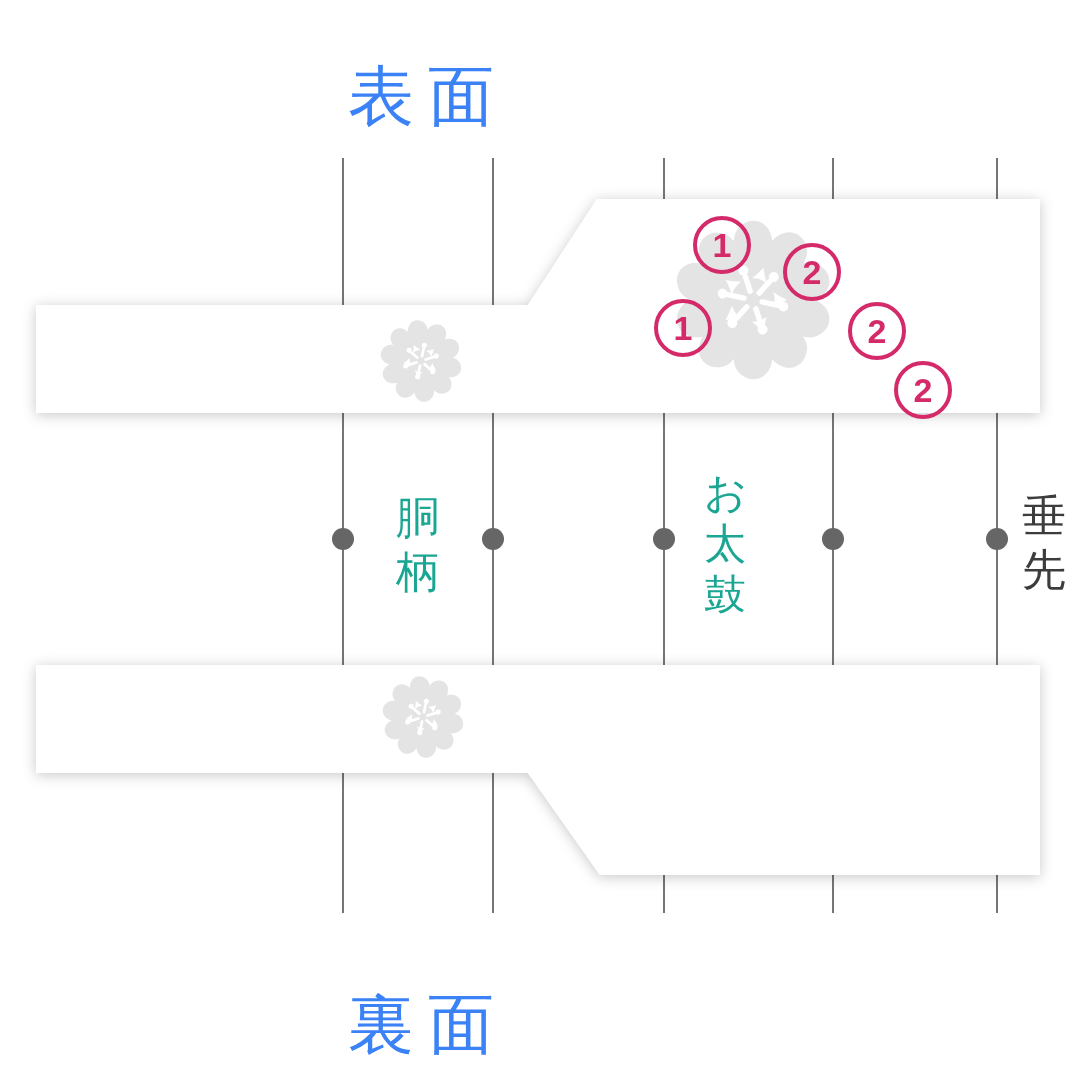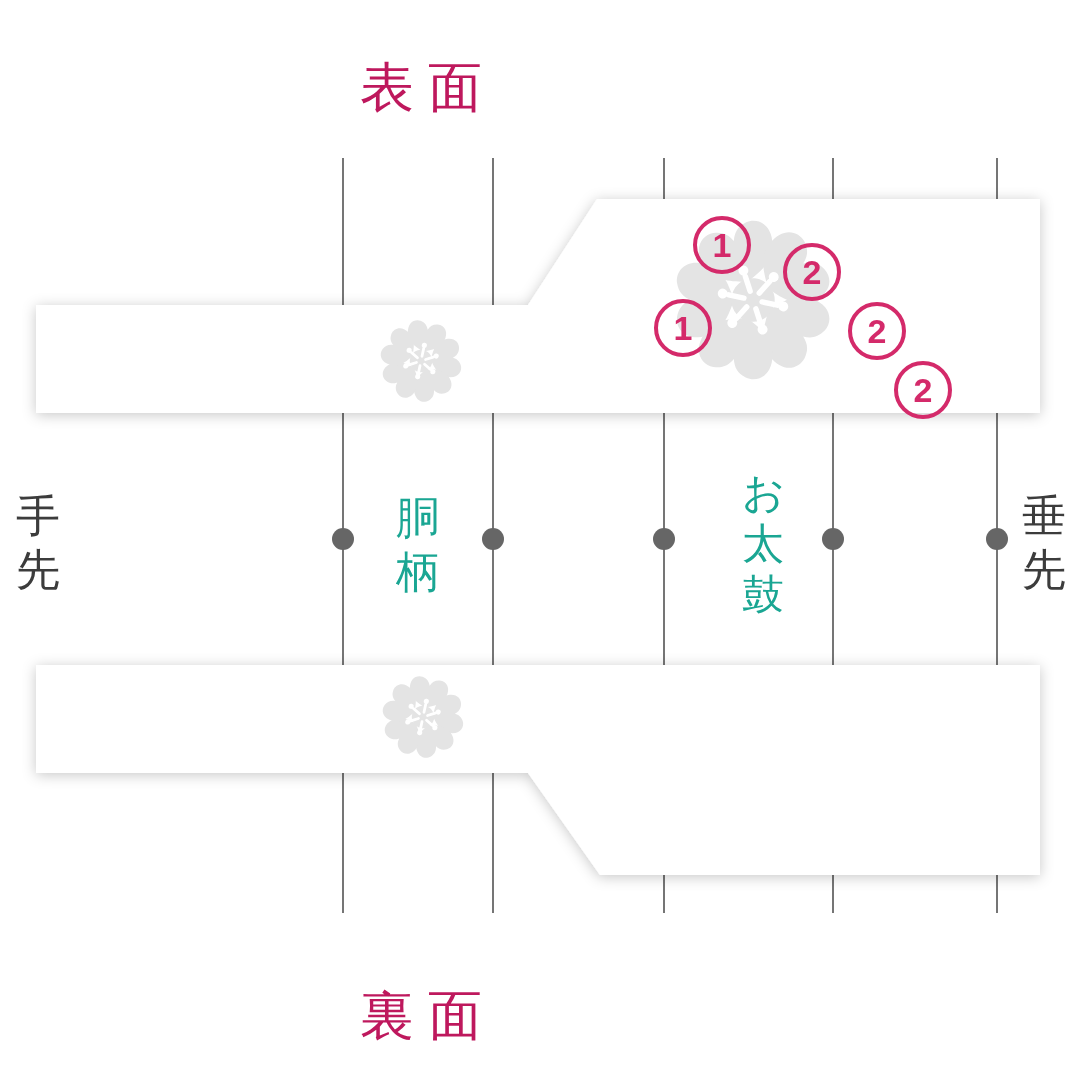--- a/index.html
+++ b/index.html
@@ -3,34 +3,34 @@
 <meta charset="utf-8">
 <style>
   html,body{margin:0;padding:0;background:#ffffff;}
   .stage{
     position:relative;width:1080px;height:1080px;background:#ffffff;overflow:hidden;
     font-family:"Liberation Serif", serif;color:#3c3c3c;
   }
   .stage svg{position:absolute;left:0;top:0;}
   .title{
     position:absolute;left:0;width:856px;text-align:center;
-    font-size:54px;letter-spacing:14px;color:#be185d;
+    font-size:66px;letter-spacing:14px;color:#3b82f6;
   }
   .title-front{top:52px;}
   .title-back{top:948px;margin-top:32px;}
   .vlabel{
     position:absolute;width:1em;font-size:44px;line-height:1.22;
     text-align:center;word-break:break-all;line-break:anywhere;white-space:normal;
   }
   .vlabel.dark{color:#3c3c3c;}
   .vlabel.teal{color:#1aa693;}
   .lbl-tesaki{left:16px;top:490px;}
   .lbl-tare{left:1022px;top:490px;}
   .lbl-dougara{left:396px;top:492px;}
-  .lbl-otaiko{left:742px;top:468px;font-size:42px;}
+  .lbl-otaiko{left:704px;top:468px;font-size:42px;}
   .badge{
     position:absolute;width:50px;height:50px;border:4px solid #d42a6a;border-radius:50%;
     display:flex;align-items:center;justify-content:center;
     font-family:"Liberation Sans", sans-serif;font-weight:bold;font-size:34px;color:#d42a6a;
     background:transparent;box-sizing:content-box;
   }
   .badge-1{left:693px;top:216px;}
   .badge-2{left:783px;top:243px;}
   .badge-3{left:654px;top:299px;}
   .badge-4{left:848px;top:302px;}
@@ -99,21 +99,20 @@
       <circle cx="493" cy="539" r="11"></circle>
       <circle cx="664" cy="539" r="11"></circle>
       <circle cx="833" cy="539" r="11"></circle>
       <circle cx="997" cy="539" r="11"></circle>
     </g>
   </svg>
 
   <div class="title title-front">表面</div>
   <div class="title title-back">裏面</div>
 
-  <div class="vlabel dark lbl-tesaki">手先</div>
   <div class="vlabel dark lbl-tare">垂先</div>
 
   <div class="vlabel teal lbl-dougara">胴柄</div>
   <div class="vlabel teal lbl-otaiko">お太鼓</div>
 
   <div class="badge badge-1">
     <span>1</span>
   </div>
   <div class="badge badge-2">
     <span>2</span>

